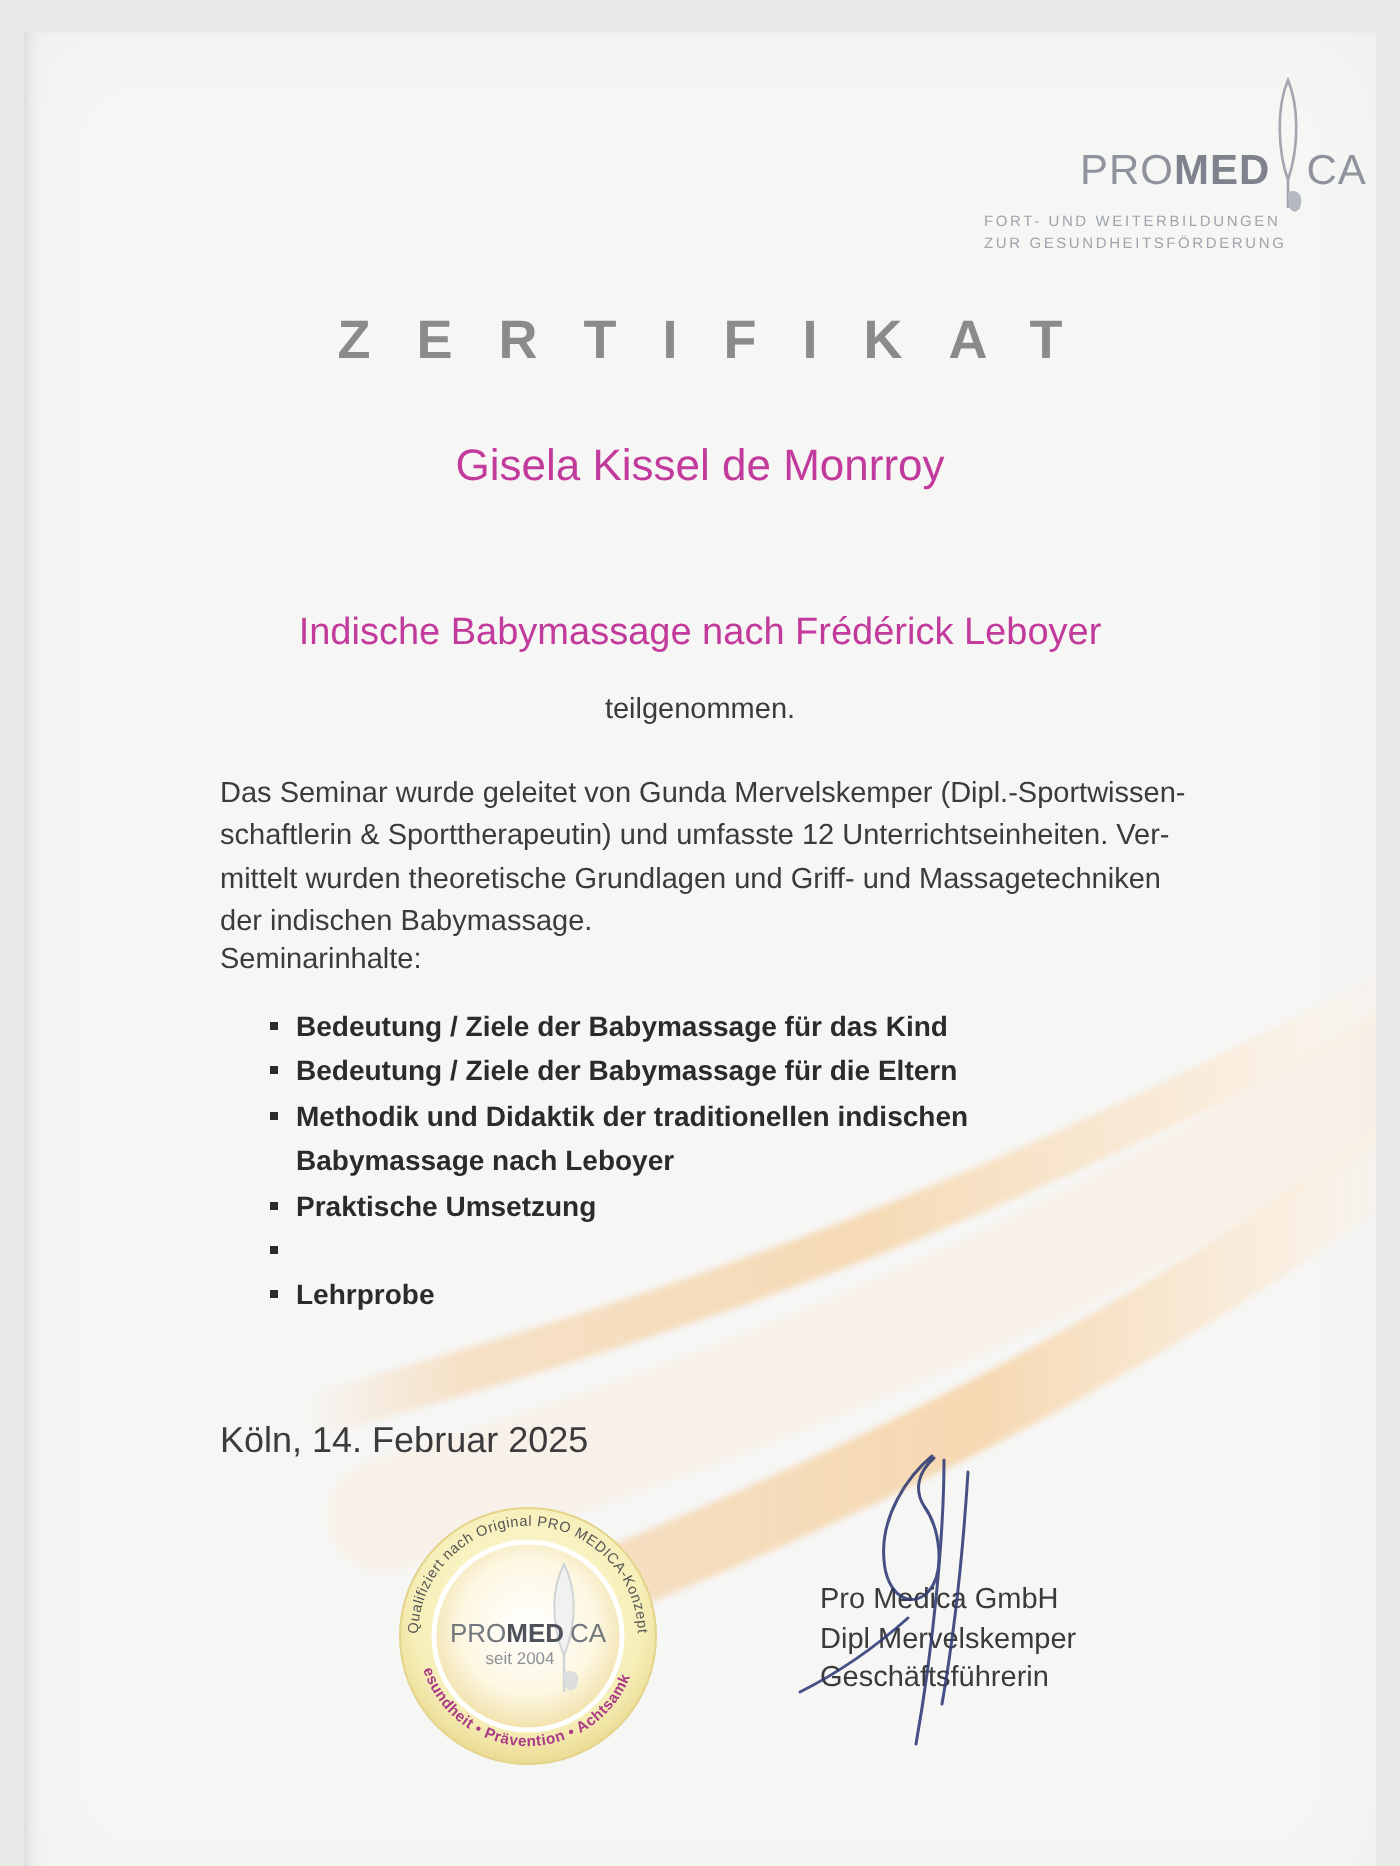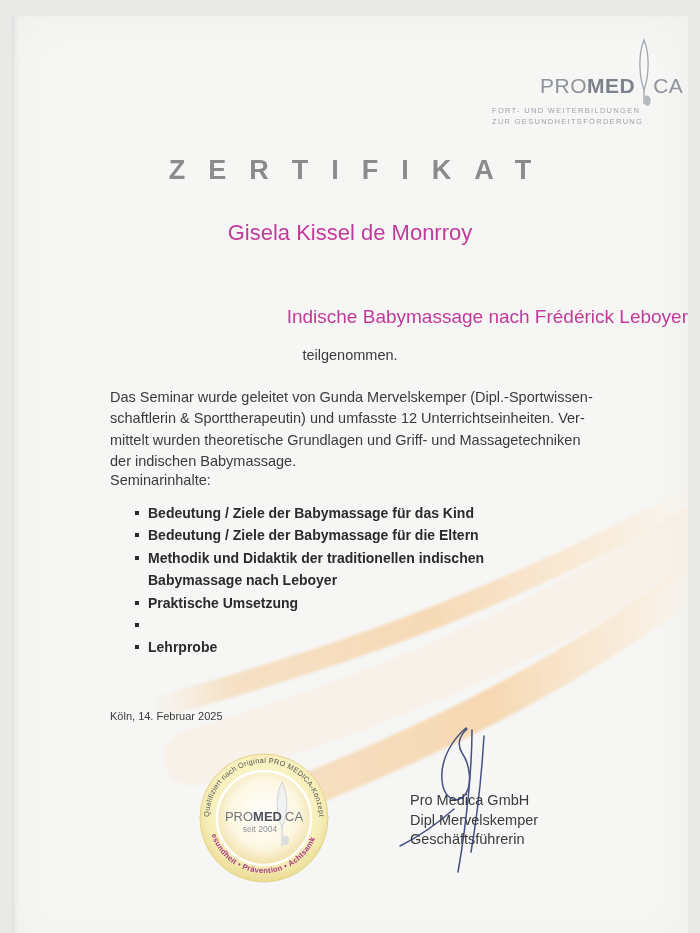--- a/index.html
+++ b/index.html
@@ -20,29 +20,29 @@
   .logo-word{display:flex;align-items:flex-end;justify-content:flex-start;margin-left:48px;
     font-size:21px;color:#8e939c;letter-spacing:.5px;line-height:1;}
   .logo-word .bold{font-weight:700;color:#7d828c;}
   .logo-leaf{display:block;margin:0 1px -16px 1px;}
   .logo-tagline{margin-top:9px;font-size:7.5px;letter-spacing:1.3px;color:#9fa4ac;line-height:11px;}
   
   .title{top:139px;left:0;width:100%;text-align:center;z-index:2;
     font-size:27px;font-weight:600;color:#8b8b8b;letter-spacing:23px;padding-left:23px;}
   .name{top:204px;left:0;width:100%;text-align:center;z-index:2;font-size:22px;color:#c13a9c;}
   .intro{top:246px;left:0;width:100%;text-align:center;z-index:2;font-size:14.5px;line-height:19px;color:#3b3b3b;}
-  .seminar-title{top:290px;left:0;width:100%;text-align:right;z-index:2;font-size:19px;color:#c13a9c;}
+  .seminar-title{top:290px;left:0;width:100%;text-align:center;z-index:2;font-size:19px;color:#c13a9c;}
   .participation{top:331px;left:0;width:100%;text-align:center;z-index:2;font-size:14.5px;color:#3b3b3b;}
   .paragraph{top:371px;left:98px;width:500px;z-index:2;font-size:14.5px;line-height:21.3px;color:#3b3b3b;}
   .contents-heading{top:456px;left:98px;z-index:2;font-size:14.5px;color:#3b3b3b;}
   .bullets{top:486px;left:94px;width:480px;z-index:2;}
   .bullet-row{position:relative;height:22.4px;line-height:22.4px;padding-left:42px;
     font-size:14px;font-weight:700;color:#2b2b2b;white-space:nowrap;}
   .bullet-row .bullet{position:absolute;left:29px;top:9px;width:4px;height:4px;background:#2b2b2b;}
-  .date-line{top:694px;left:98px;z-index:2;font-size:11px;color:#3b3b3b;}
+  .date-line{top:694px;left:98px;z-index:2;font-size:18px;color:#3b3b3b;}
   .seal{top:736px;left:186px;width:132px;height:132px;z-index:3;}
   .sig-block{top:775px;left:398px;z-index:2;font-size:14.5px;line-height:19.5px;color:#3b3b3b;}
   .sig-svg{top:696px;left:376px;z-index:4;}
 </style>
 </head>
 <body>
 
 <div class="page">
 
   <svg class="ribbons" width="700" height="933" viewBox="0 0 700 933">

